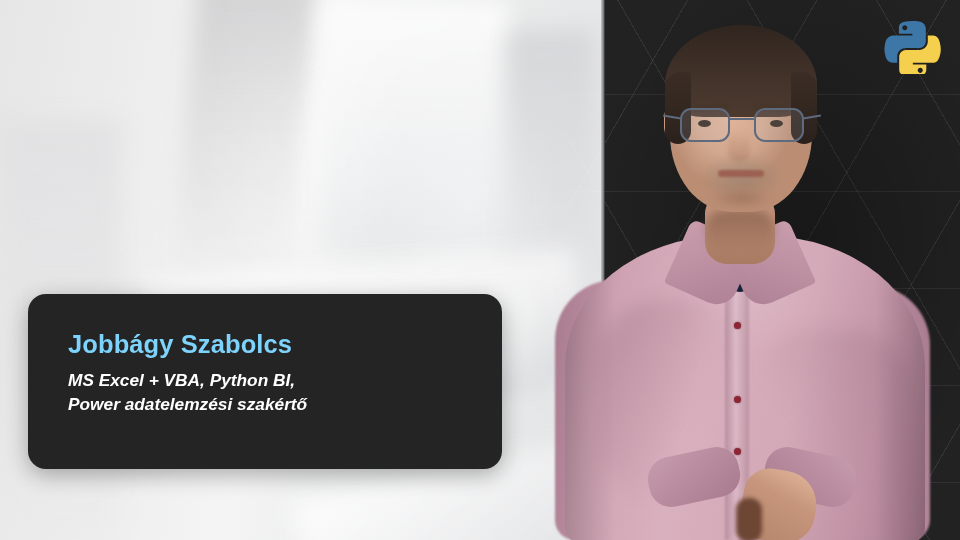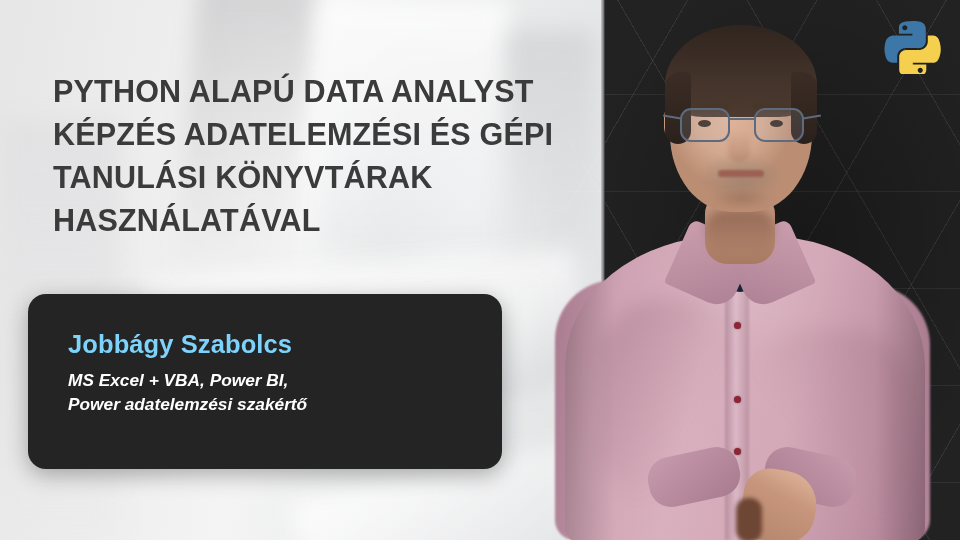--- a/index.html
+++ b/index.html
@@ -340,31 +340,25 @@
     </div>
 
     <div class="p-cuff-l"></div>
     <div class="p-cuff-r"></div>
     <div class="p-hand-l"></div>
     <div class="p-hand-r"></div>
     <div class="p-hand-gap"></div>
     <div class="p-edge-shade"></div>
   </div>
 
-  <div class="title">
-    <span class="ln">PYTHON ALAPÚ DATA ANALYST</span>
-    <span class="ln">KÉPZÉS ADATELEMZÉSI ÉS GÉPI</span>
-    <span class="ln">TANULÁSI KÖNYVTÁRAK</span>
-    <span class="ln">HASZNÁLATÁVAL</span>
-  </div>
 
   <div class="namecard">
     <div class="name">Jobbágy Szabolcs</div>
     <div class="role">
-      <span>MS Excel + VBA, Power BI,</span>
+      <span>MS Excel + VBA, Python BI,</span>
       <span>Power adatelemzési szakértő</span>
     </div>
   </div>
 
   <div class="pylogo">
     <svg viewBox="0 0 110 110" width="57" height="55" xmlns="http://www.w3.org/2000/svg">
       <path fill="#3C77A8" d="M54.2 4.0c-4.6 0-9.0.4-12.9 1.1-11.4 2.0-13.5 6.2-13.5 14.0v10.3h27v3.4H17.6c-7.8 0-14.7 4.7-16.8 13.6-2.5 10.2-2.6 16.6 0 27.3 1.9 8.0 6.5 13.6 14.3 13.6h9.3V74.9c0-8.9 7.7-16.7 16.8-16.7h26.9c7.5 0 13.5-6.2 13.5-13.7V19.1c0-7.3-6.2-12.8-13.5-14.0-4.6-.8-9.4-1.1-13.9-1.1zM39.6 12.3c2.8 0 5.1 2.3 5.1 5.2 0 2.8-2.3 5.1-5.1 5.1-2.8 0-5.1-2.3-5.1-5.1 0-2.9 2.3-5.2 5.1-5.2z"></path>
       <path fill="#F5D04E" d="M85.6 32.8V44.9c0 9.3-7.9 17.1-16.8 17.1H41.9c-7.3 0-13.5 6.3-13.5 13.7v25.6c0 7.3 6.3 11.6 13.5 13.7 8.6 2.5 16.9 3.0 27.2 0 6.8-2.0 13.5-6.0 13.5-13.7V90.9h-27v-3.4h40.4c7.8 0 10.8-5.5 13.5-13.7 2.8-8.5 2.7-16.6 0-27.3-2.0-7.9-5.6-13.7-13.5-13.7h-10.4zM70.5 97.6c2.8 0 5.1 2.3 5.1 5.1 0 2.9-2.3 5.2-5.1 5.2-2.8 0-5.1-2.3-5.1-5.2 0-2.8 2.3-5.1 5.1-5.1z"></path>
     </svg>
   </div>

